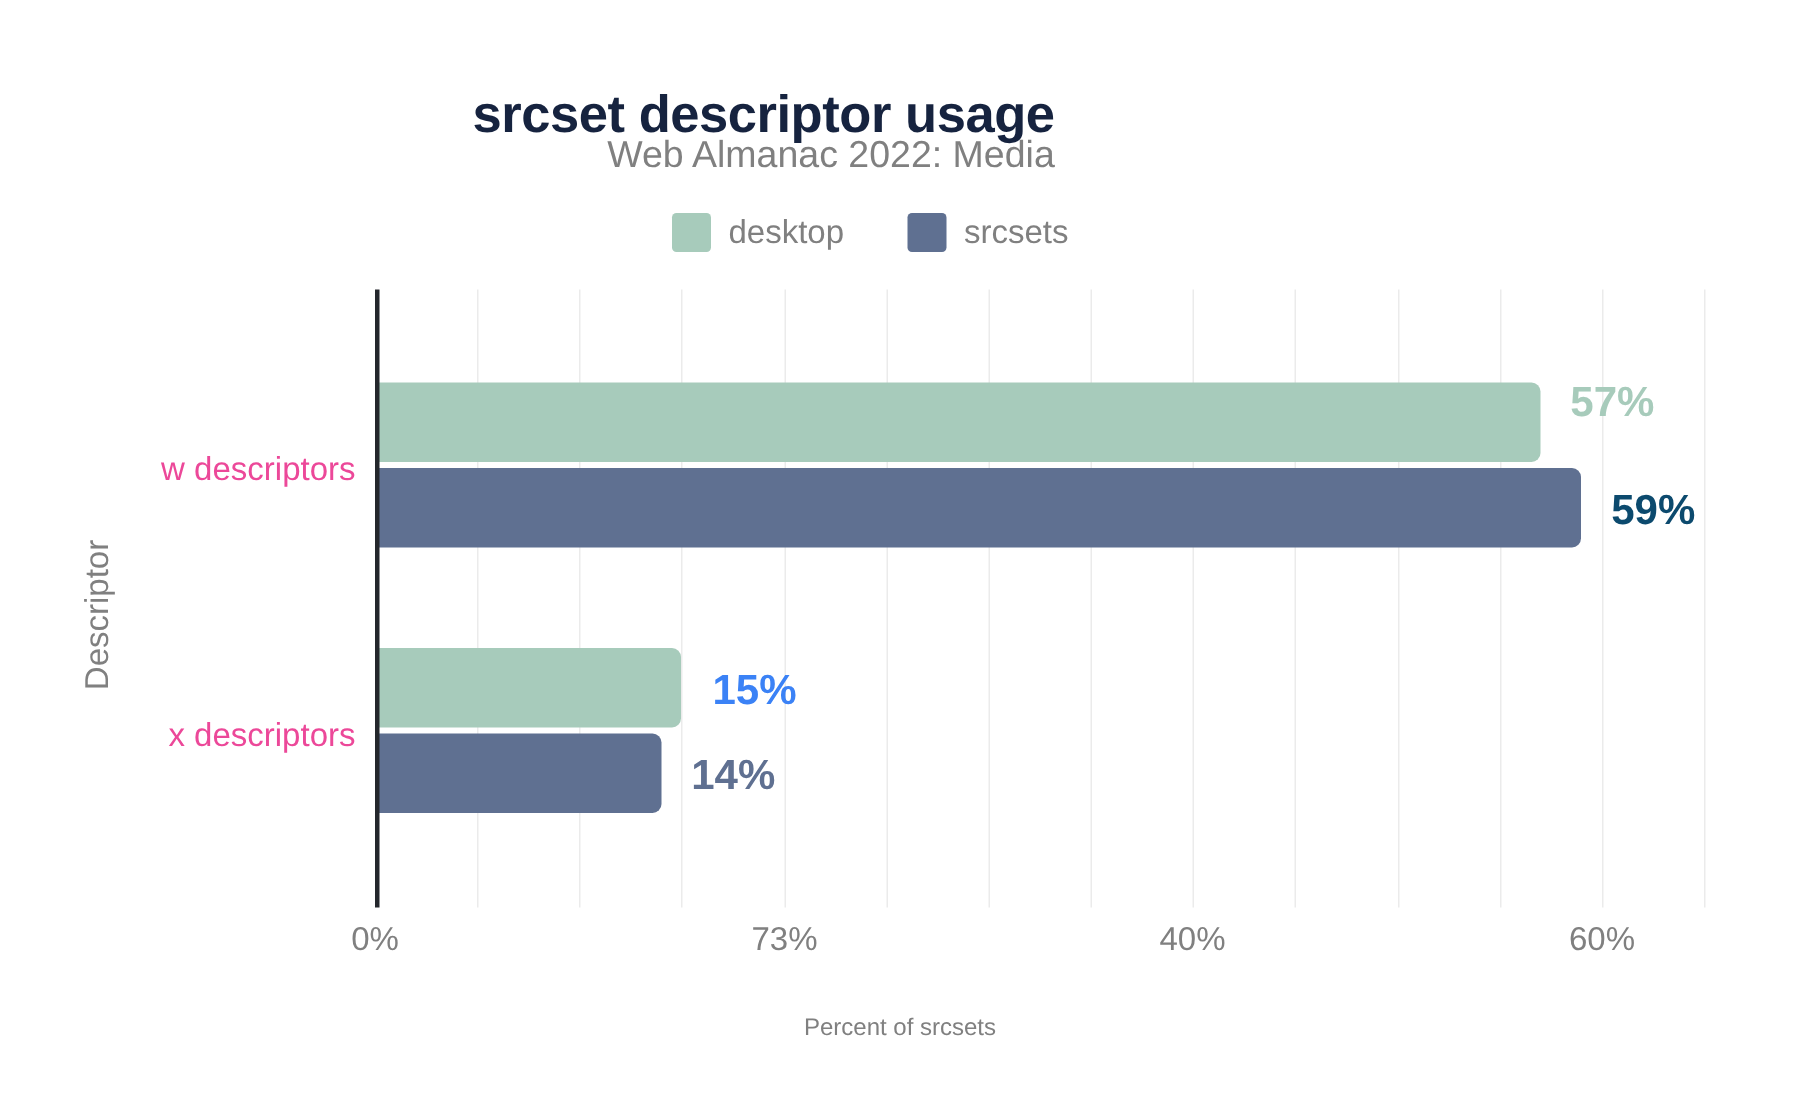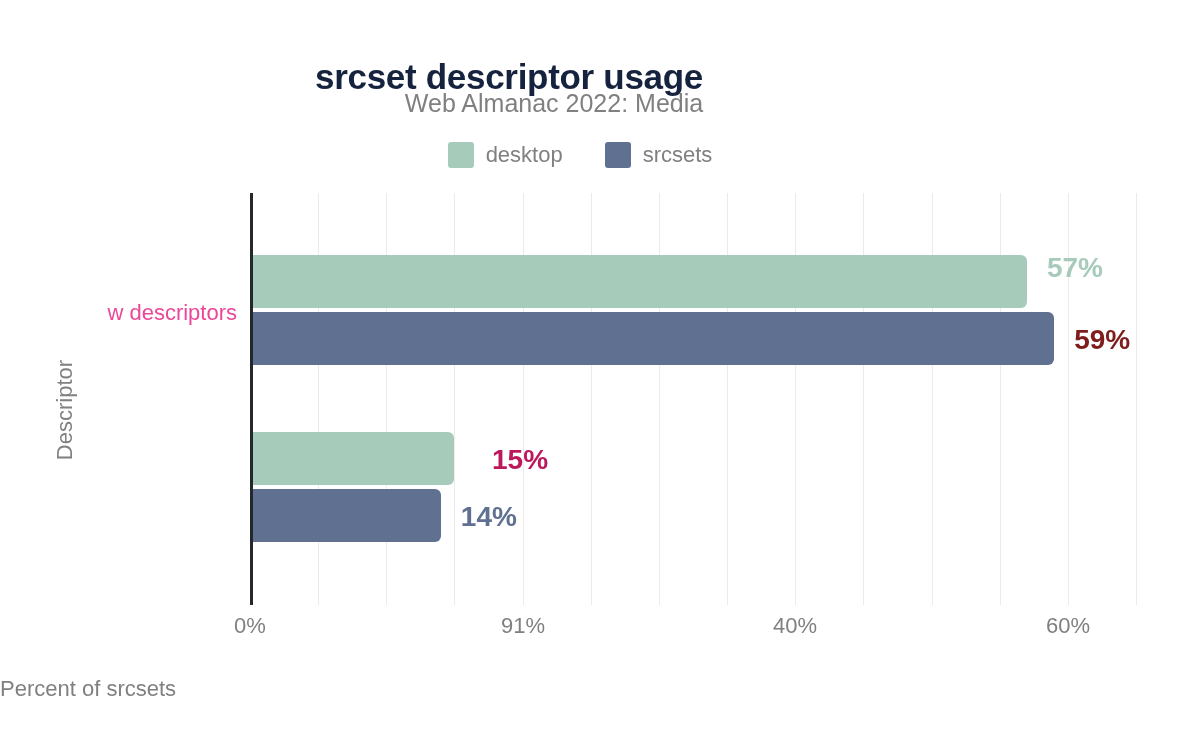--- a/index.html
+++ b/index.html
@@ -137,21 +137,22 @@
     transform: translateX(-50%);
     white-space: nowrap;
   }
 
   
   .x-axis-title {
     position: absolute;
     top: 678px;
     left: 0;
     width: 1200px;
-    font-size: 22px;
+    text-align: center;
+    font-size: 16px;
     color: #808080;
     line-height: 1;
   }
   .y-axis-title {
     position: absolute;
     left: -35px;
     top: 399px;
     width: 200px;
     text-align: center;
     font-size: 22px;
@@ -198,31 +199,32 @@
         <div class="gridline" style="left: 885.95px;"></div>
       </div>
 
     <div class="bar" id="bar-w-desktop" style="top: 62px; height: 53px; width: 776.91px; background: rgb(167, 203, 187);"></div>
     <div class="bar" id="bar-w-mobile" style="top: 119px; height: 53px; width: 804.17px; background: rgb(95, 112, 145);"></div>
 
     <div class="bar" id="bar-x-desktop" style="top: 239px; height: 53px; width: 204.45px; background: rgb(167, 203, 187);"></div>
     <div class="bar" id="bar-x-mobile" style="top: 296px; height: 53px; width: 190.82px; background: rgb(95, 112, 145);"></div>
 
     <div class="bar-value" id="label-w-desktop" style="top: 61px; left: 796.91px; color: rgb(167, 203, 187);">57%</div>
-    <div class="bar-value" id="label-w-mobile" style="top: 133px; left: 824.17px; color: #7f1d1d;">59%</div>
-    <div class="bar-value" id="label-x-desktop" style="top: 253px; left: 242px; color: #be185d; text-align: center;">15%</div>
+    <div class="bar-value" id="label-w-mobile" style="top: 133px; left: 824.17px; color: #0c4a6e;">59%</div>
+    <div class="bar-value" id="label-x-desktop" style="top: 253px; left: 225px; color: #3b82f6; text-align: center;">15%</div>
     <div class="bar-value" id="label-x-mobile" style="top: 310px; left: 210.82px; color: rgb(95, 112, 145);">14%</div>
   </div>
 
   <div class="axis-line"></div>
 
   <div class="ytick" style="top:302px;">w descriptors</div>
+  <div class="ytick" style="top:479px;">x descriptors</div>
 
   <div class="xtick" style="left:250px;">0%</div>
-  <div class="xtick" style="left:523px;">91%</div>
+  <div class="xtick" style="left:523px;">73%</div>
   <div class="xtick" style="left:795px;">40%</div>
   <div class="xtick" style="left:1068px;">60%</div>
 
   <div class="x-axis-title">Percent of srcsets</div>
 
   <div class="y-axis-title">Descriptor</div>
 
 </div>
 
 </body></html>

